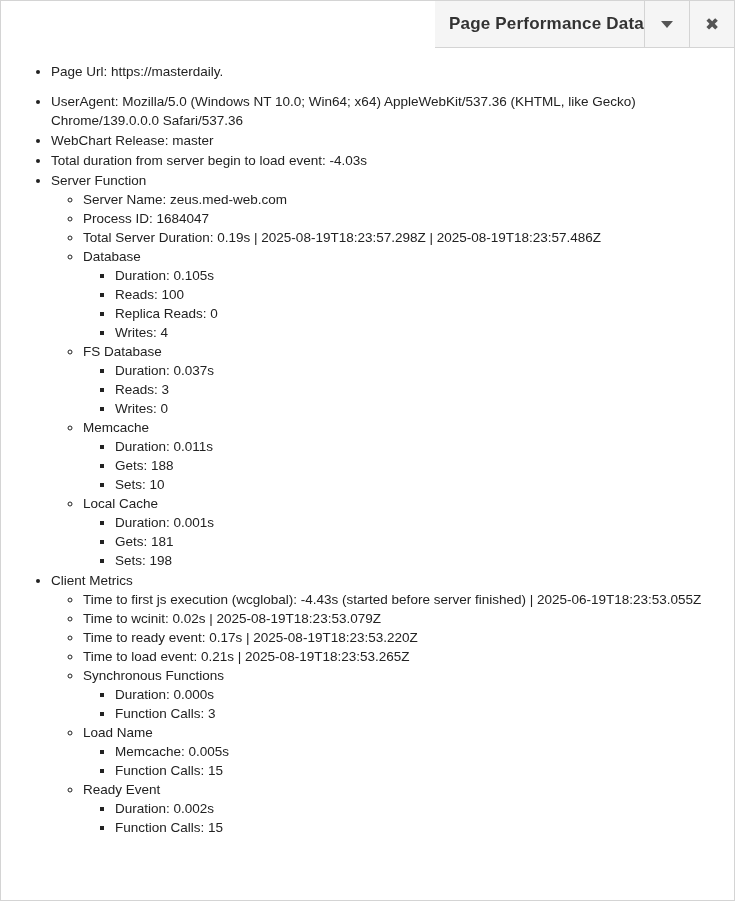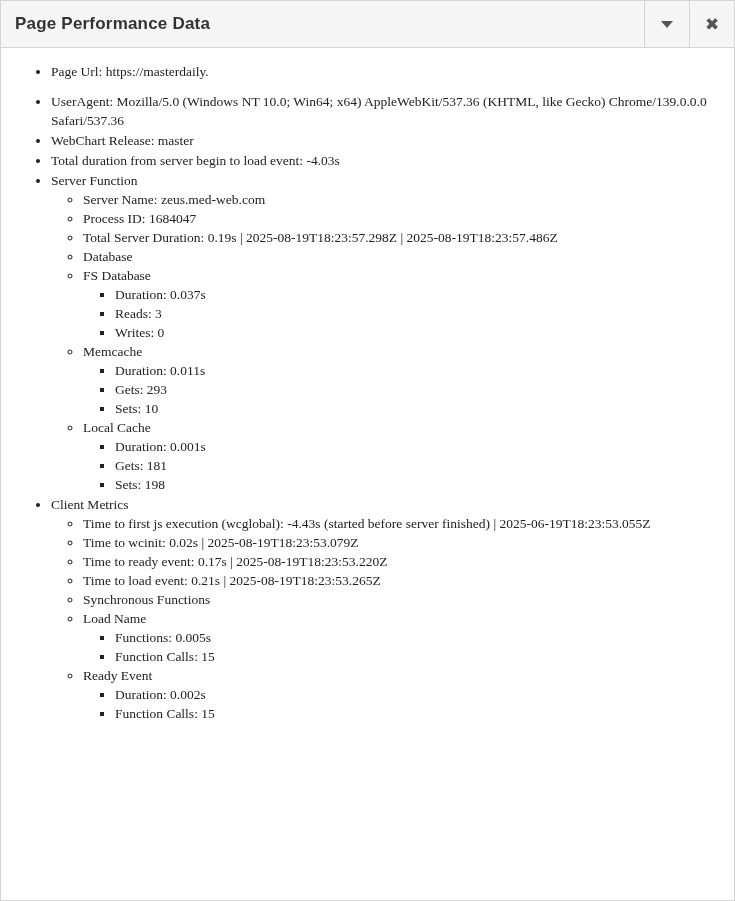--- a/index.html
+++ b/index.html
@@ -16,20 +16,21 @@
     overflow: hidden;
   }
   .panel {
     width: 735px;
     height: 901px;
     box-sizing: border-box;
     border: 1px solid #d4d4d4;
     background: #ffffff;
     display: flex;
     flex-direction: column;
+    align-items: flex-end;
   }
   .titlebar {
     height: 46px;
     min-height: 46px;
     background: #f5f5f5;
     border-bottom: 1px solid #d4d4d4;
     display: flex;
     align-items: stretch;
   }
   .titlebar-title {
@@ -62,21 +63,20 @@
     height: 0;
     border-left: 6px solid transparent;
     border-right: 6px solid transparent;
     border-top: 7px solid #555555;
   }
   .content {
     flex: 1;
     overflow: hidden;
     padding: 14px 12px 8px 12px;
     box-sizing: border-box;
-    font-family: Liberation Serif, serif;
   }
   ul {
     margin: 0;
     padding-left: 26px;
   }
   ul.lvl1 {
     list-style-type: disc;
     padding-left: 38px;
   }
   ul.lvl2 {
@@ -149,36 +149,42 @@
           </li>
           <li>
             <span class="txt">Process ID: 1684047</span>
           </li>
           <li>
             <span class="txt">Total Server Duration: 0.19s | 2025-08-19T18:23:57.298Z | 2025-08-19T18:23:57.486Z</span>
           </li>
 
           <li>
             <span class="txt">Database</span>
+            <ul class="lvl3">
+              <li><span class="txt">Duration: 0.105s</span></li>
+              <li><span class="txt">Reads: 100</span></li>
+              <li><span class="txt">Replica Reads: 0</span></li>
+              <li><span class="txt">Writes: 4</span></li>
+            </ul>
           </li>
 
           <li>
             <span class="txt">FS Database</span>
             <ul class="lvl3">
               <li><span class="txt">Duration: 0.037s</span></li>
               <li><span class="txt">Reads: 3</span></li>
               <li><span class="txt">Writes: 0</span></li>
             </ul>
           </li>
 
           <li>
             <span class="txt">Memcache</span>
             <ul class="lvl3">
               <li><span class="txt">Duration: 0.011s</span></li>
-              <li><span class="txt">Gets: 293</span></li>
+              <li><span class="txt">Gets: 188</span></li>
               <li><span class="txt">Sets: 10</span></li>
             </ul>
           </li>
 
           <li>
             <span class="txt">Local Cache</span>
             <ul class="lvl3">
               <li><span class="txt">Duration: 0.001s</span></li>
               <li><span class="txt">Gets: 181</span></li>
               <li><span class="txt">Sets: 198</span></li>
@@ -198,26 +204,30 @@
           </li>
           <li>
             <span class="txt">Time to ready event: 0.17s | 2025-08-19T18:23:53.220Z</span>
           </li>
           <li>
             <span class="txt">Time to load event: 0.21s | 2025-08-19T18:23:53.265Z</span>
           </li>
 
           <li>
             <span class="txt">Synchronous Functions</span>
+            <ul class="lvl3">
+              <li><span class="txt">Duration: 0.000s</span></li>
+              <li><span class="txt">Function Calls: 3</span></li>
+            </ul>
           </li>
 
           <li>
             <span class="txt">Load Name</span>
             <ul class="lvl3">
-              <li><span class="txt">Functions: 0.005s</span></li>
+              <li><span class="txt">Memcache: 0.005s</span></li>
               <li><span class="txt">Function Calls: 15</span></li>
             </ul>
           </li>
 
           <li>
             <span class="txt">Ready Event</span>
             <ul class="lvl3">
               <li><span class="txt">Duration: 0.002s</span></li>
               <li><span class="txt">Function Calls: 15</span></li>
             </ul>

